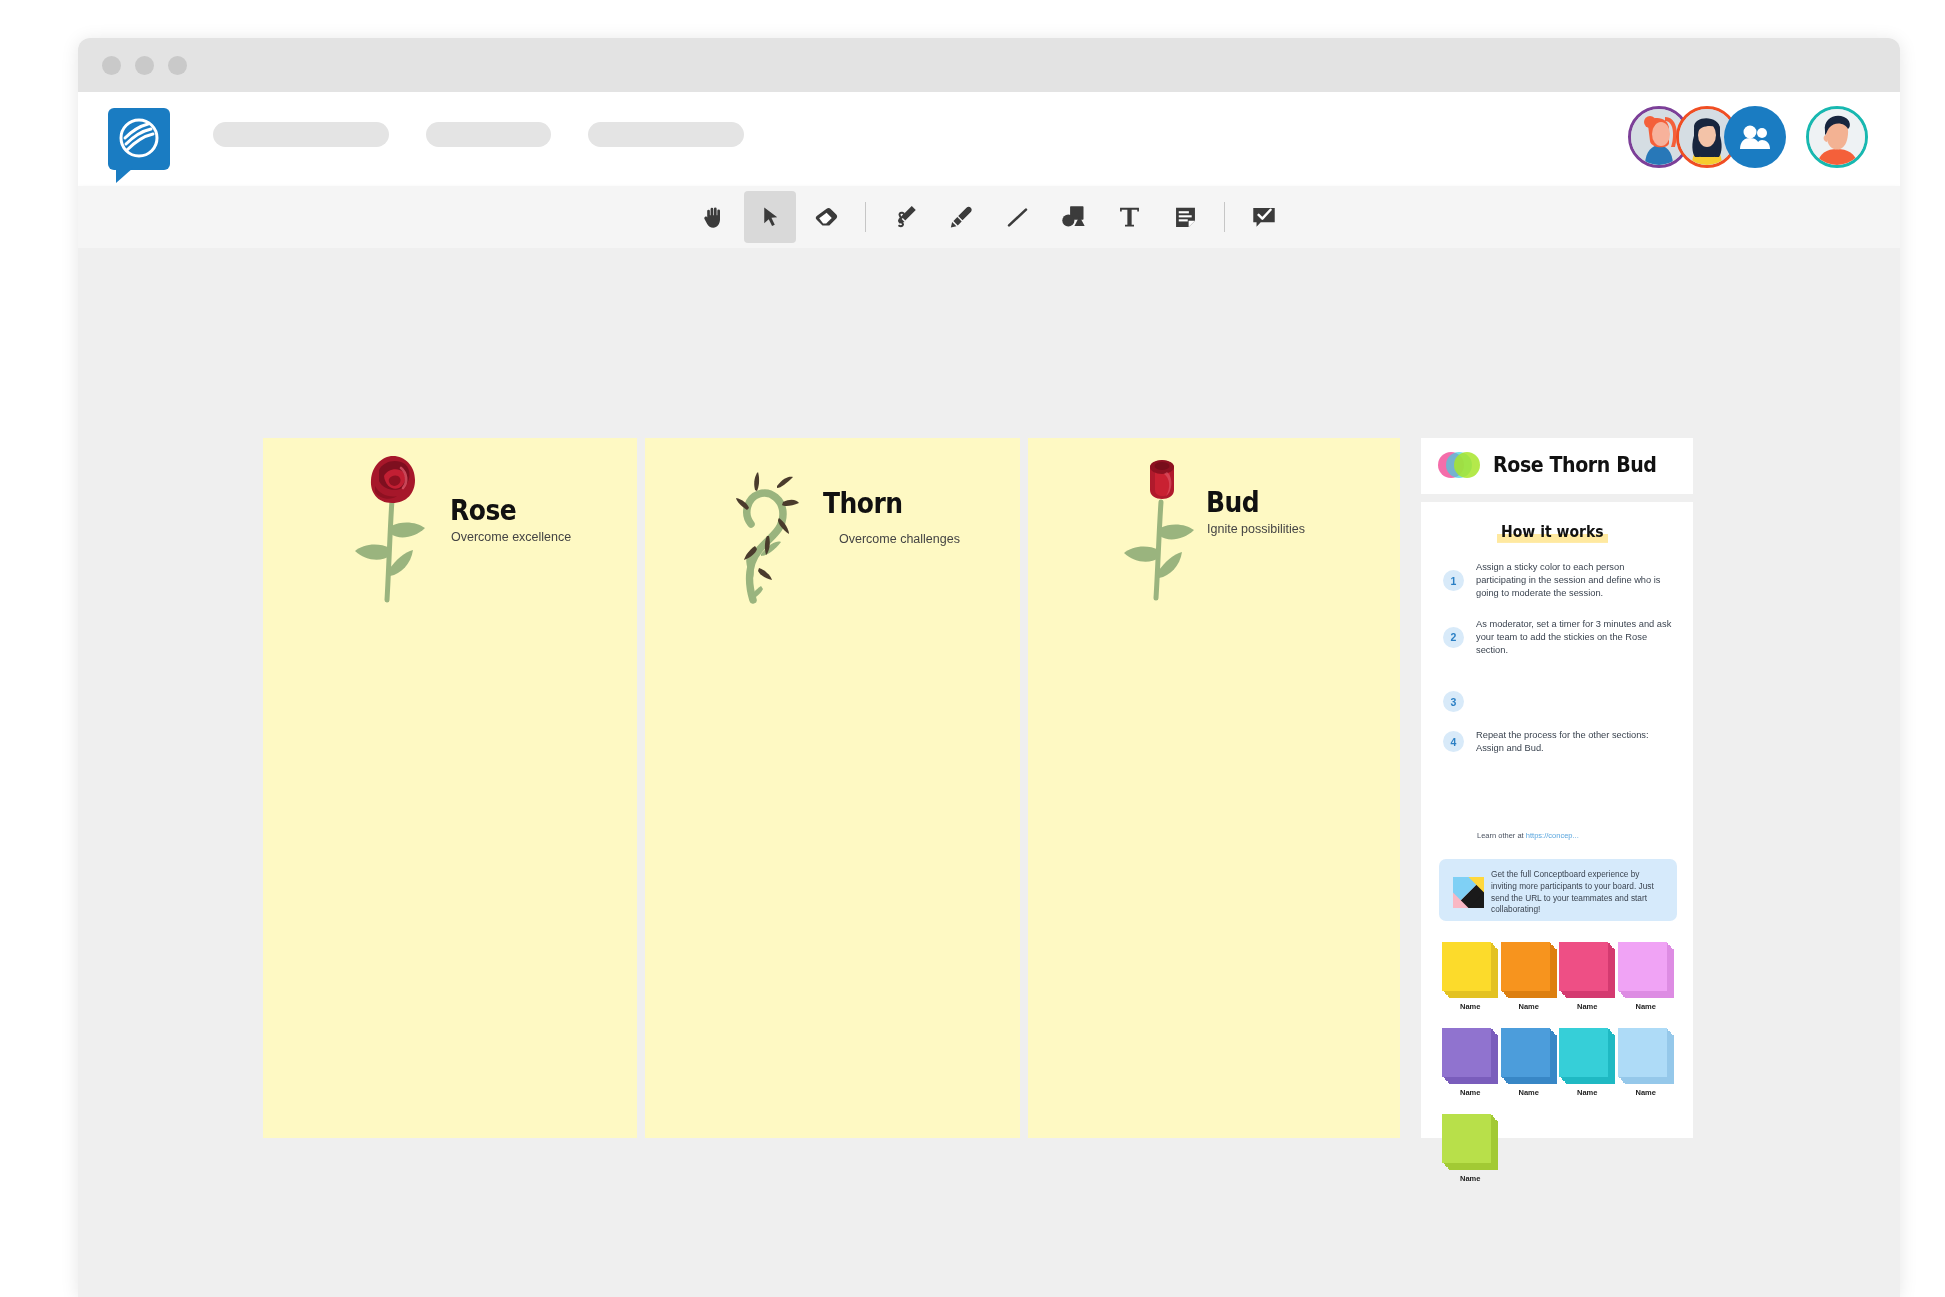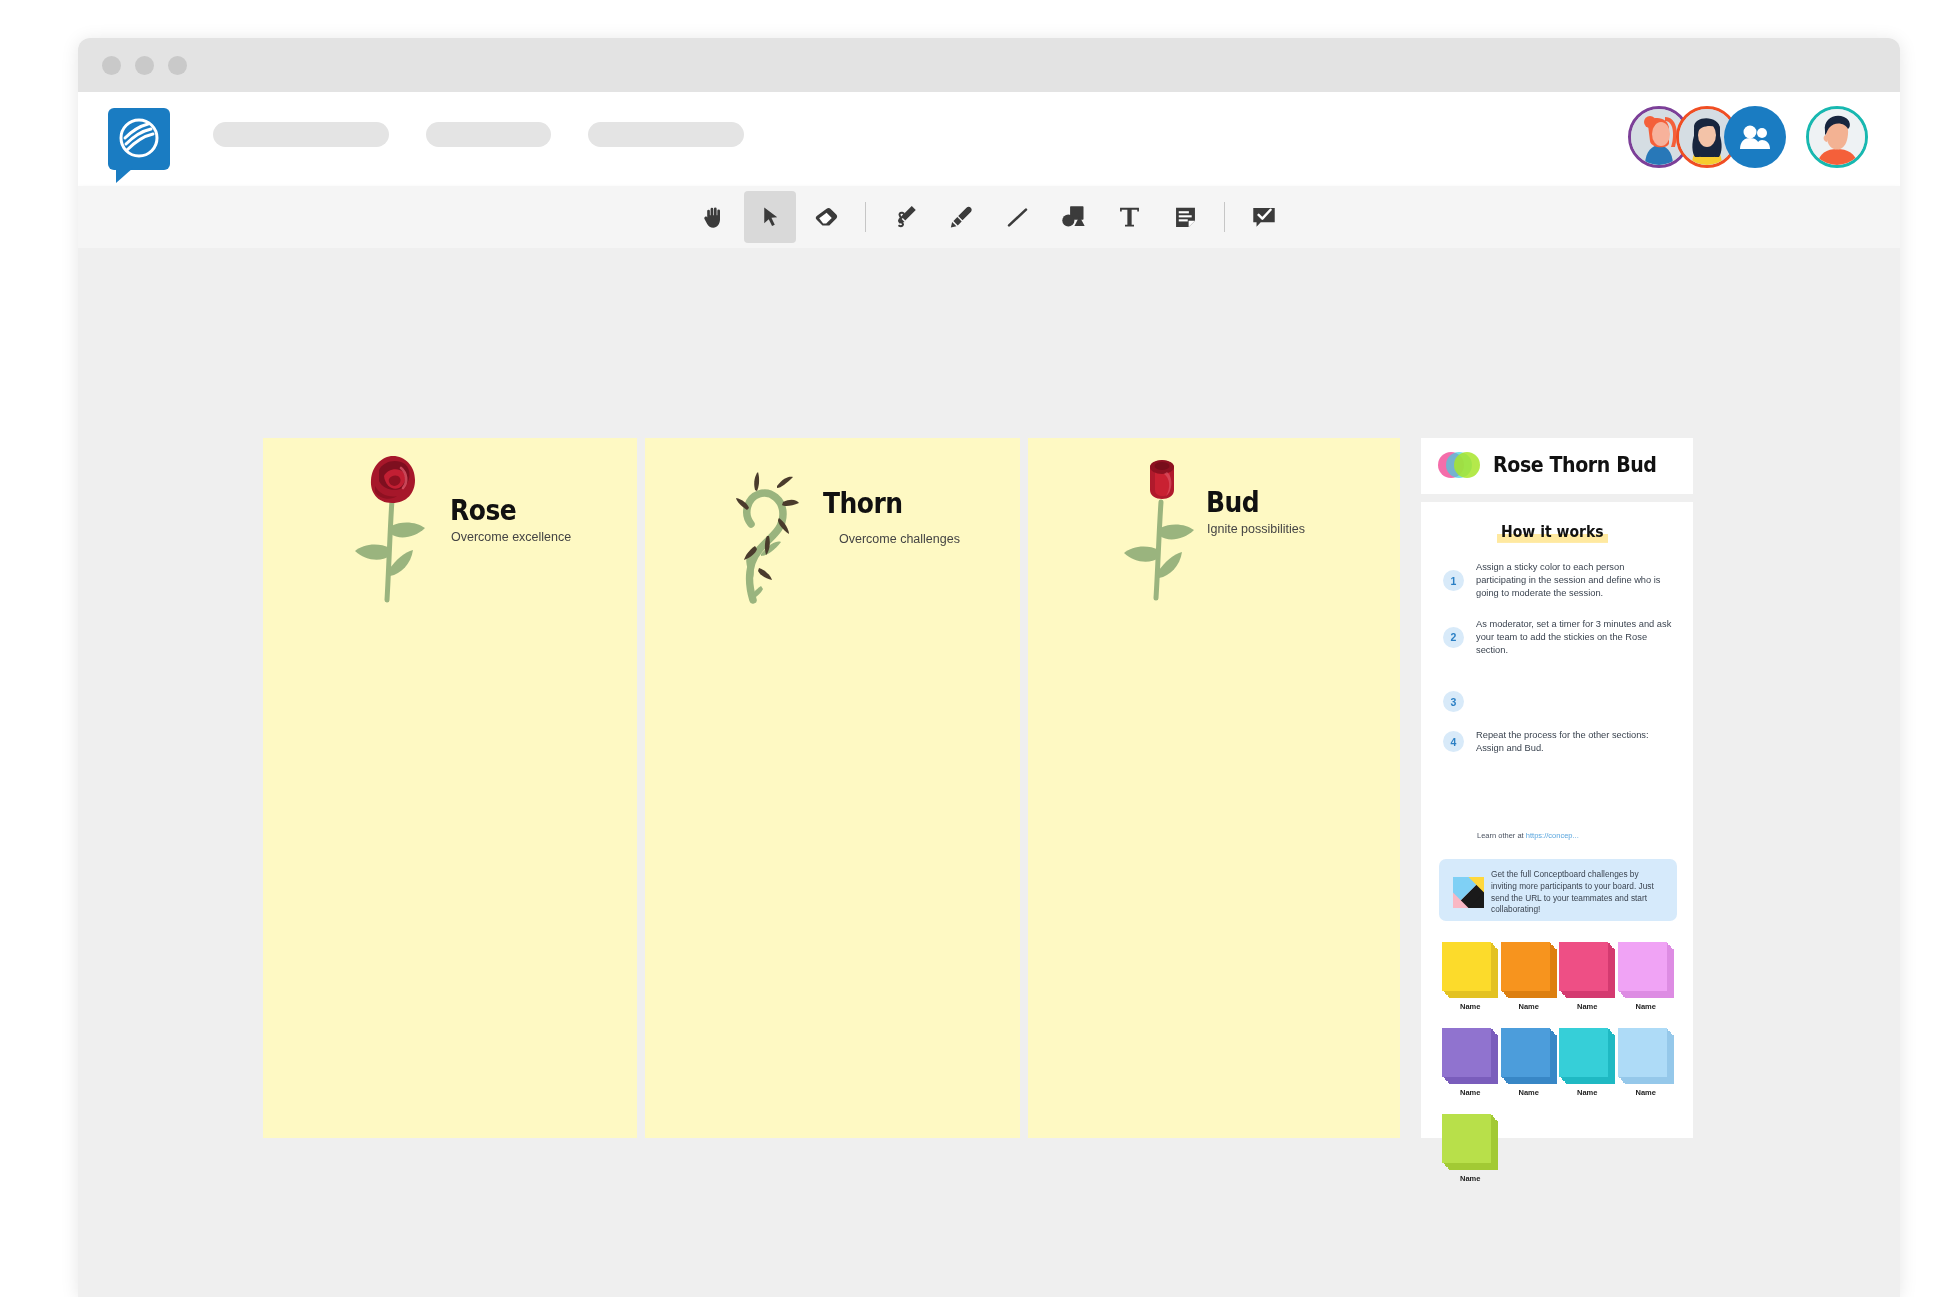--- a/index.html
+++ b/index.html
@@ -515,21 +515,21 @@
               <path d="M32 0v32H0z" fill="#ffffff"></path>
               <path d="M32 0L0 32h32z" fill="#f9b8c4"></path>
               <path d="M32 0v32H0z" fill="#1a1a1a"></path>
               <path d="M0 0h32L0 32z" fill="#7fd0f5"></path>
               <path d="M16 0h16v16z" fill="#ffd83d"></path>
               <path d="M0 16v16h16z" fill="#f9b8c4"></path>
               <path d="M16 0L0 16v-16z" fill="#7fd0f5"></path>
               <path d="M16 32l16-16v16z" fill="#1a1a1a"></path>
             </svg>
           </div>
-          <div class="promo-text">Get the full Conceptboard challenges by inviting more participants to your board. Just send the URL to your teammates and start collaborating!</div>
+          <div class="promo-text">Get the full Conceptboard experience by inviting more participants to your board. Just send the URL to your teammates and start collaborating!</div>
         </div>
 
         <div class="swatches">
           <div class="swatch">
             <div class="sticky-stack">
                 <div class="sticky-layer" style="left: 7px; top: 7px; background: rgb(227, 194, 34);"></div>
                 <div class="sticky-layer" style="left: 5.6px; top: 5.6px; background: rgb(227, 194, 34);"></div>
                 <div class="sticky-layer" style="left: 4.2px; top: 4.2px; background: rgb(227, 194, 34);"></div>
                 <div class="sticky-layer" style="left: 2.8px; top: 2.8px; background: rgb(227, 194, 34);"></div>
                 <div class="sticky-layer" style="left: 1.4px; top: 1.4px; background: rgb(227, 194, 34);"></div>

